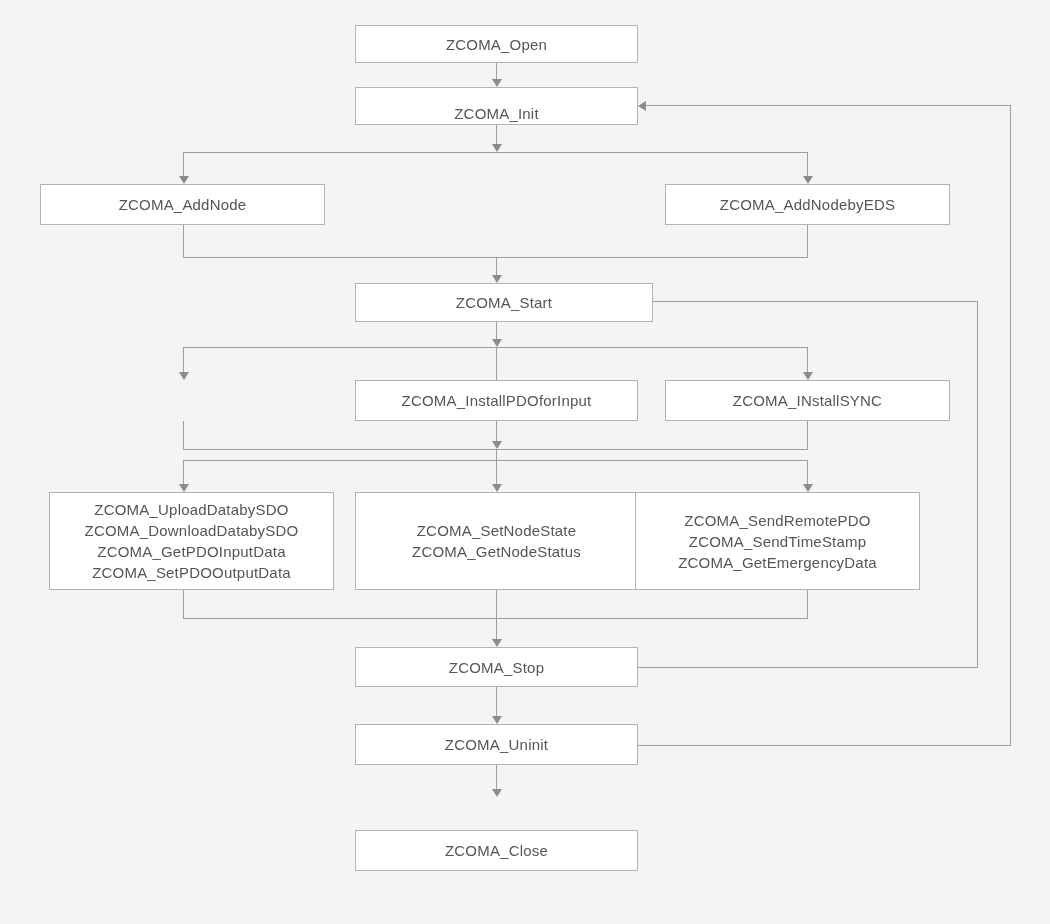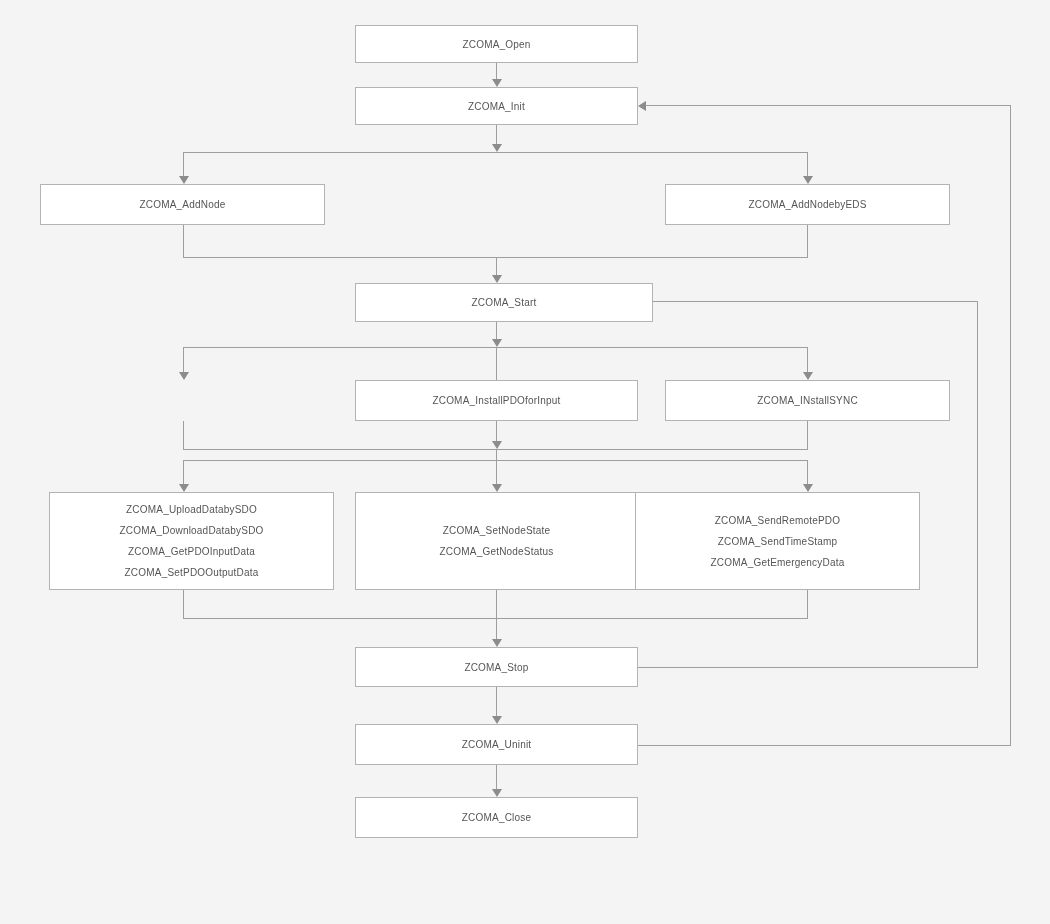--- a/index.html
+++ b/index.html
@@ -18,21 +18,21 @@
     position:relative;
     overflow:hidden;
   }
   .canvas{position:absolute;left:0;top:0;width:1050px;height:924px;}
   .node{
     position:absolute;
     background:var(--node-fill);
     border:1px solid var(--node-border);
     box-shadow:0 0 0 1px rgba(255,255,255,0.6) inset;
     color:var(--text);
-    font-size:10px;
+    font-size:15px;
     display:flex;
     flex-direction:column;
     align-items:center;
     justify-content:center;
     text-align:center;
     line-height:21px;
     letter-spacing:0.2px;
     box-sizing:border-box;
     z-index:2;
   }
@@ -118,21 +118,21 @@
 
   <div class="hline" style="left:638px;top:745px;width:372px;"></div>
   <div class="vline" style="left:1010px;top:105px;height:641px;"></div>
   <div class="hline" style="left:646px;top:105px;width:364px;"></div>
   <div class="arrow-left" style="left:638px;top:101px;"></div>
 
   <div class="node" style="left:355px;top:25px;width:283px;height:38px;">
     <span>ZCOMA_Open</span>
   </div>
 
-  <div class="node" style="left:355px;top:87px;width:283px;height:38px;">
+  <div class="node" style="left:355px;top:87px;width:283px;height:38px;justify-content:flex-end;">
     <span>ZCOMA_Init</span>
   </div>
 
   <div class="node" style="left:40px;top:184px;width:285px;height:41px;">
     <span>ZCOMA_AddNode</span>
   </div>
 
   <div class="node" style="left:665px;top:184px;width:285px;height:41px;">
     <span>ZCOMA_AddNodebyEDS</span>
   </div>
@@ -169,17 +169,17 @@
   </div>
 
   <div class="node" style="left:355px;top:647px;width:283px;height:40px;">
     <span>ZCOMA_Stop</span>
   </div>
 
   <div class="node" style="left:355px;top:724px;width:283px;height:41px;">
     <span>ZCOMA_Uninit</span>
   </div>
 
-  <div class="node" style="left:355px;top:797px;width:283px;height:41px;">
+  <div class="node" style="left:355px;top:830px;width:283px;height:41px;">
     <span>ZCOMA_Close</span>
   </div>
 
 </div>
 
 </body></html>

